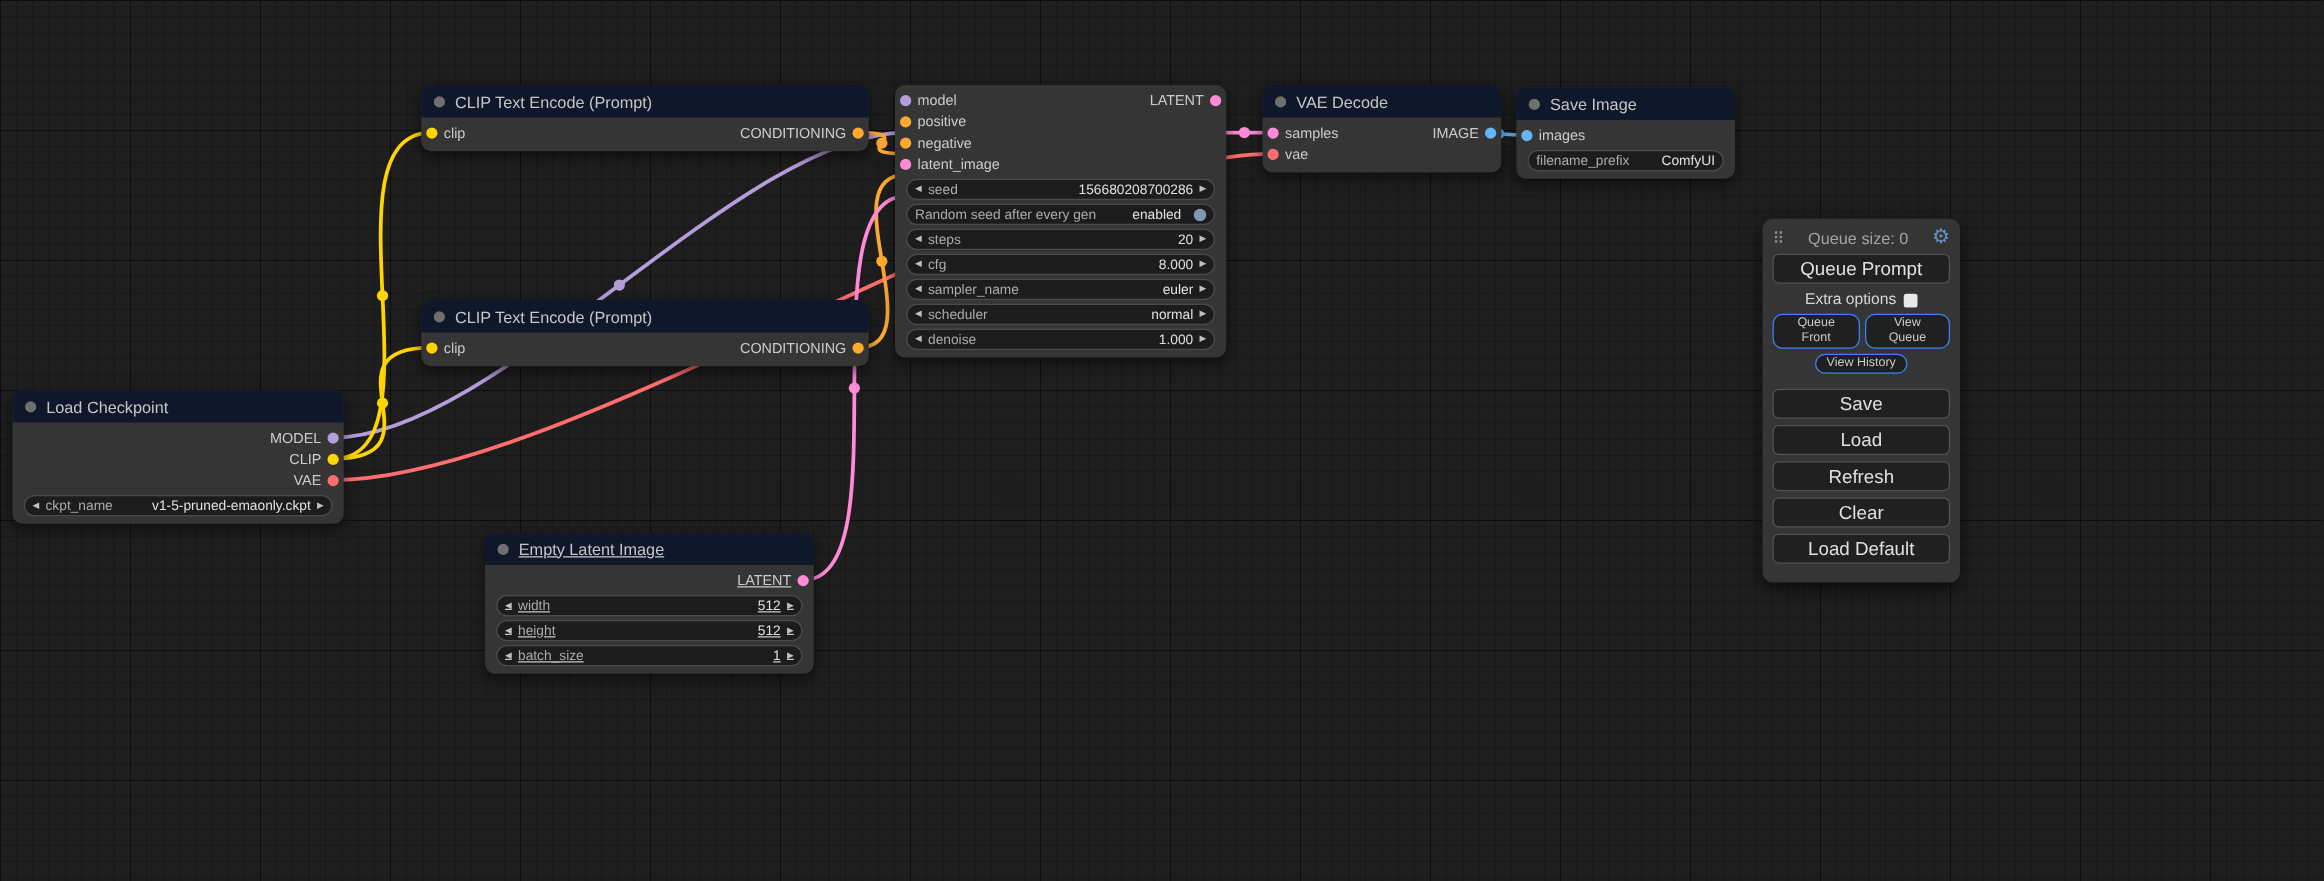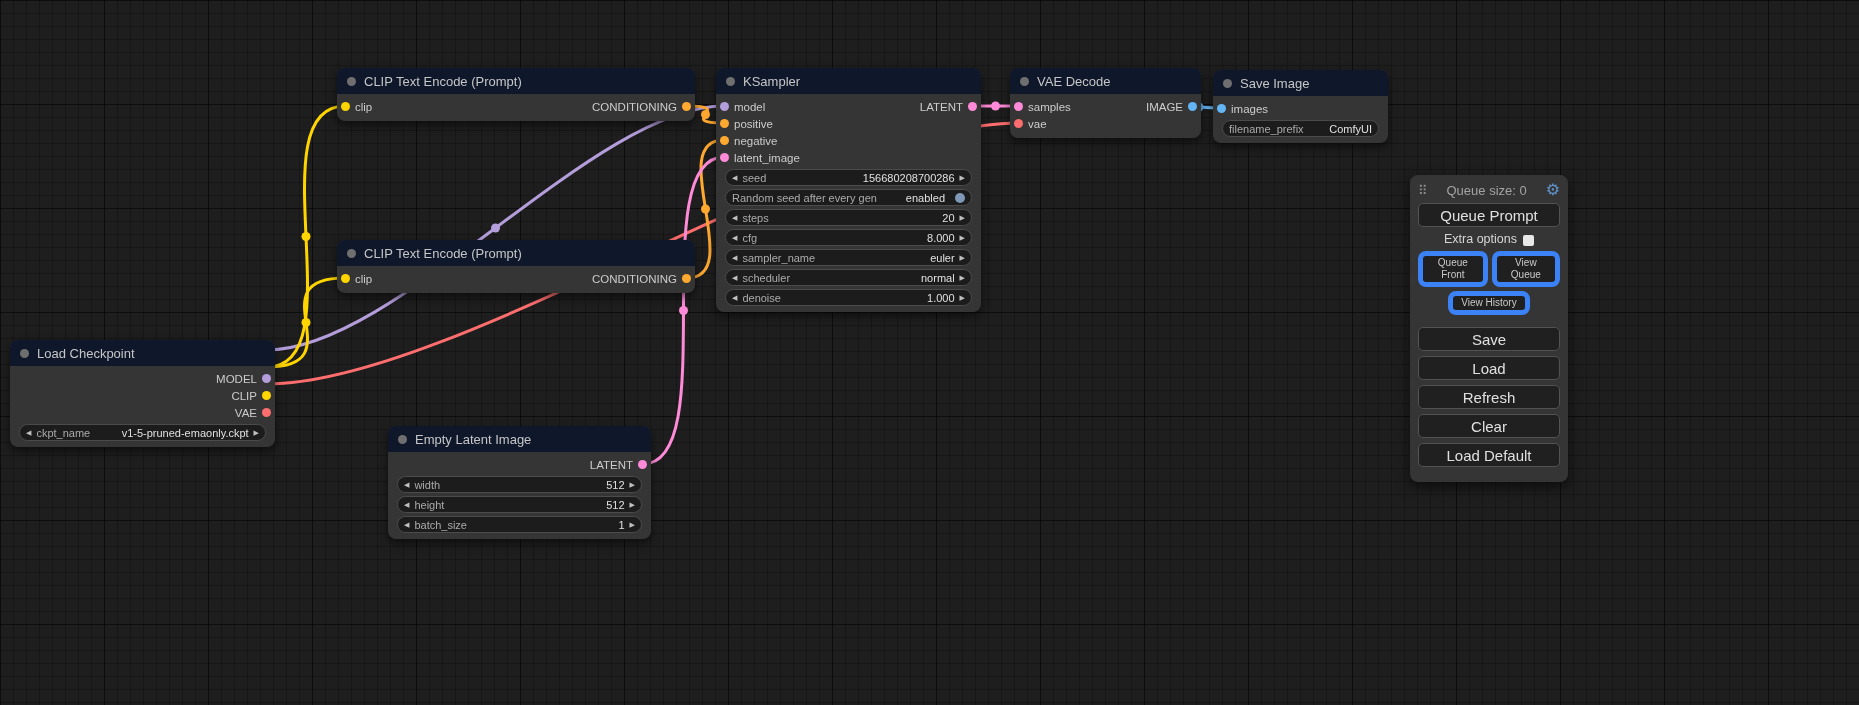--- a/index.html
+++ b/index.html
@@ -48,24 +48,24 @@
 
   .prompt-box {
     margin:3px 8px 0; padding:5px 7px; background:#1f1f1f; border-radius:4px;
     font-family:"DejaVu Sans Mono", monospace; font-size:9px; letter-spacing:-0.3px;
     line-height:1.45; color:#cfcfcf; overflow:hidden;
   }
   #node-clip-pos .prompt-box { height:88px; }
   #node-clip-neg .prompt-box { height:105px; }
 
   
-  #node-load-checkpoint { left:10px;   top:312px; width:265px;margin-top:28px; }
+  #node-load-checkpoint { left:10px;   top:312px; width:265px; }
   #node-clip-pos        { left:337px;  top:68px;  width:358px; }
   #node-clip-neg        { left:337px;  top:240px; width:358px; }
-  #node-empty-latent    { left:388px;  top:426px; width:263px; }
+  #node-empty-latent    { left:388px;  top:426px; width:263px;text-decoration:underline; }
   #node-ksampler        { left:716px;  top:68px;  width:265px; }
   #node-vae-decode      { left:1010px; top:68px;  width:191px; }
   #node-save-image      { left:1213px; top:70px;  width:175px; }
 
   
   .menu {
     position:absolute; left:1410px; top:175px; width:158px; z-index:3;
     box-sizing:border-box; background:#353535; border-radius:8px;
     box-shadow:0 5px 14px rgba(0,0,0,0.6); padding:5px 8px 10px;
   }
@@ -76,21 +76,21 @@
   .btn {
     display:block; width:100%; box-sizing:border-box; height:24px;
     background:#202020; border:1px solid #525252; border-radius:5px;
     color:#e0e0e0; font-size:15px; text-align:center; line-height:22px;
     margin-bottom:5px; cursor:pointer; font-family:inherit;
   }
   .extra-row { display:flex; align-items:flex-end; justify-content:center; gap:6px; margin:3px 0 5px; color:#d6d6d6; font-size:12.5px; }
   .checkbox { width:11px; height:11px; background:#e8e8e8; border-radius:2px; cursor:pointer; }
   .small-row { display:flex; justify-content:center; gap:4px; margin-bottom:4px; }
   .btn-small {
-    background:#202020; border:5px solid #3b82f6; border-radius:8px;
+    background:#202020; border:1px solid #3b82f6; border-radius:8px;
     color:#c9c9c9; font-size:10px; padding:1px 8px; line-height:12px; cursor:pointer; font-family:inherit;
   }
   .menu-gap { height:8px; }
 </style>
 </head>
 <body>
 
 <div class="canvas">
 
   <svg id="wires" width="1859" height="705">
@@ -217,24 +217,20 @@
       <div class="widget">
         <span class="arrow">◀</span>
         <span class="wname">batch_size</span>
         <span class="wvalue">1</span>
         <span class="arrow">▶</span>
       </div>
     </div>
   </div>
 
   <div class="node" id="node-ksampler">
-    <div class="node-title">
-      <span class="collapse-dot"></span>
-      <span>KSampler</span>
-    </div>
     <div class="node-body">
       <div class="cols">
         <div class="in-col">
           <div class="slot in">
             <span class="slot-dot" style="background: rgb(179, 157, 219);"></span>
             <span>model</span>
           </div>
           <div class="slot in">
             <span class="slot-dot" style="background: rgb(255, 169, 49);"></span>
             <span>positive</span>

